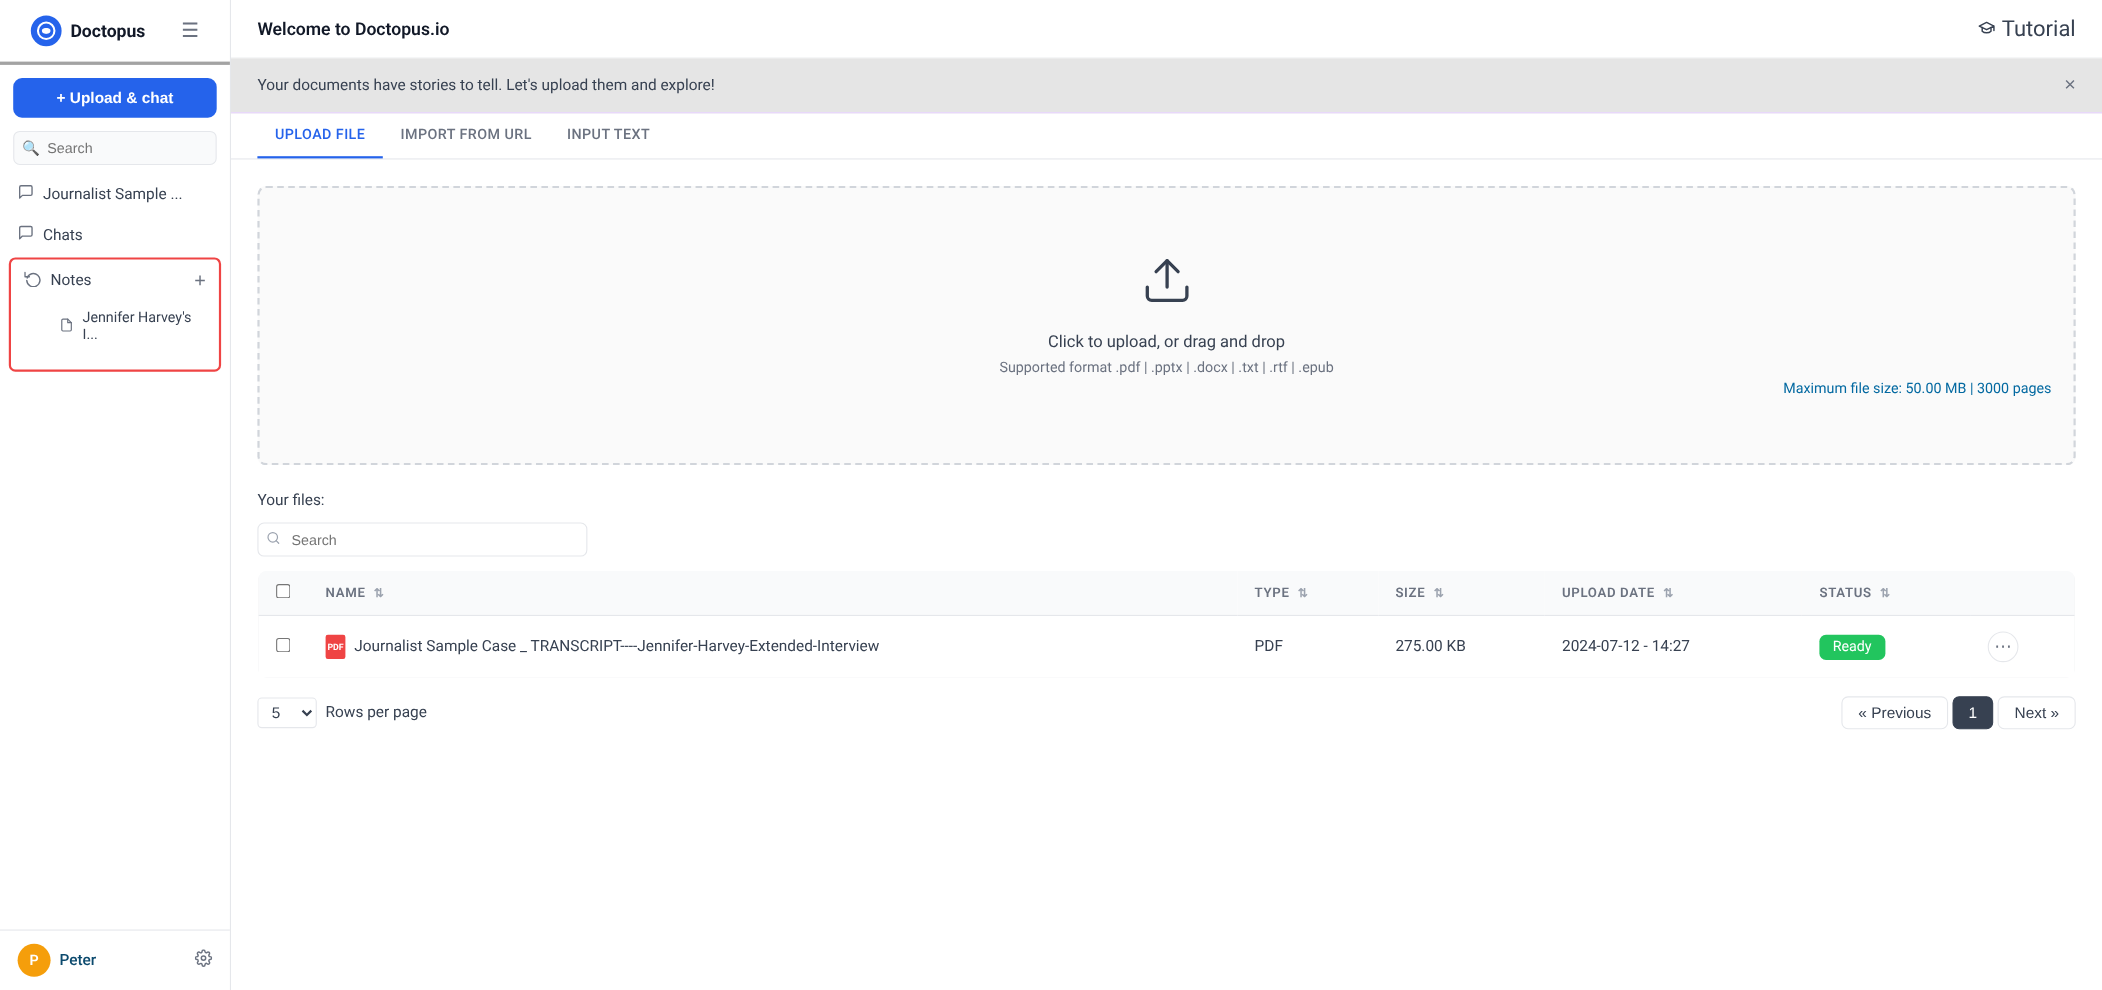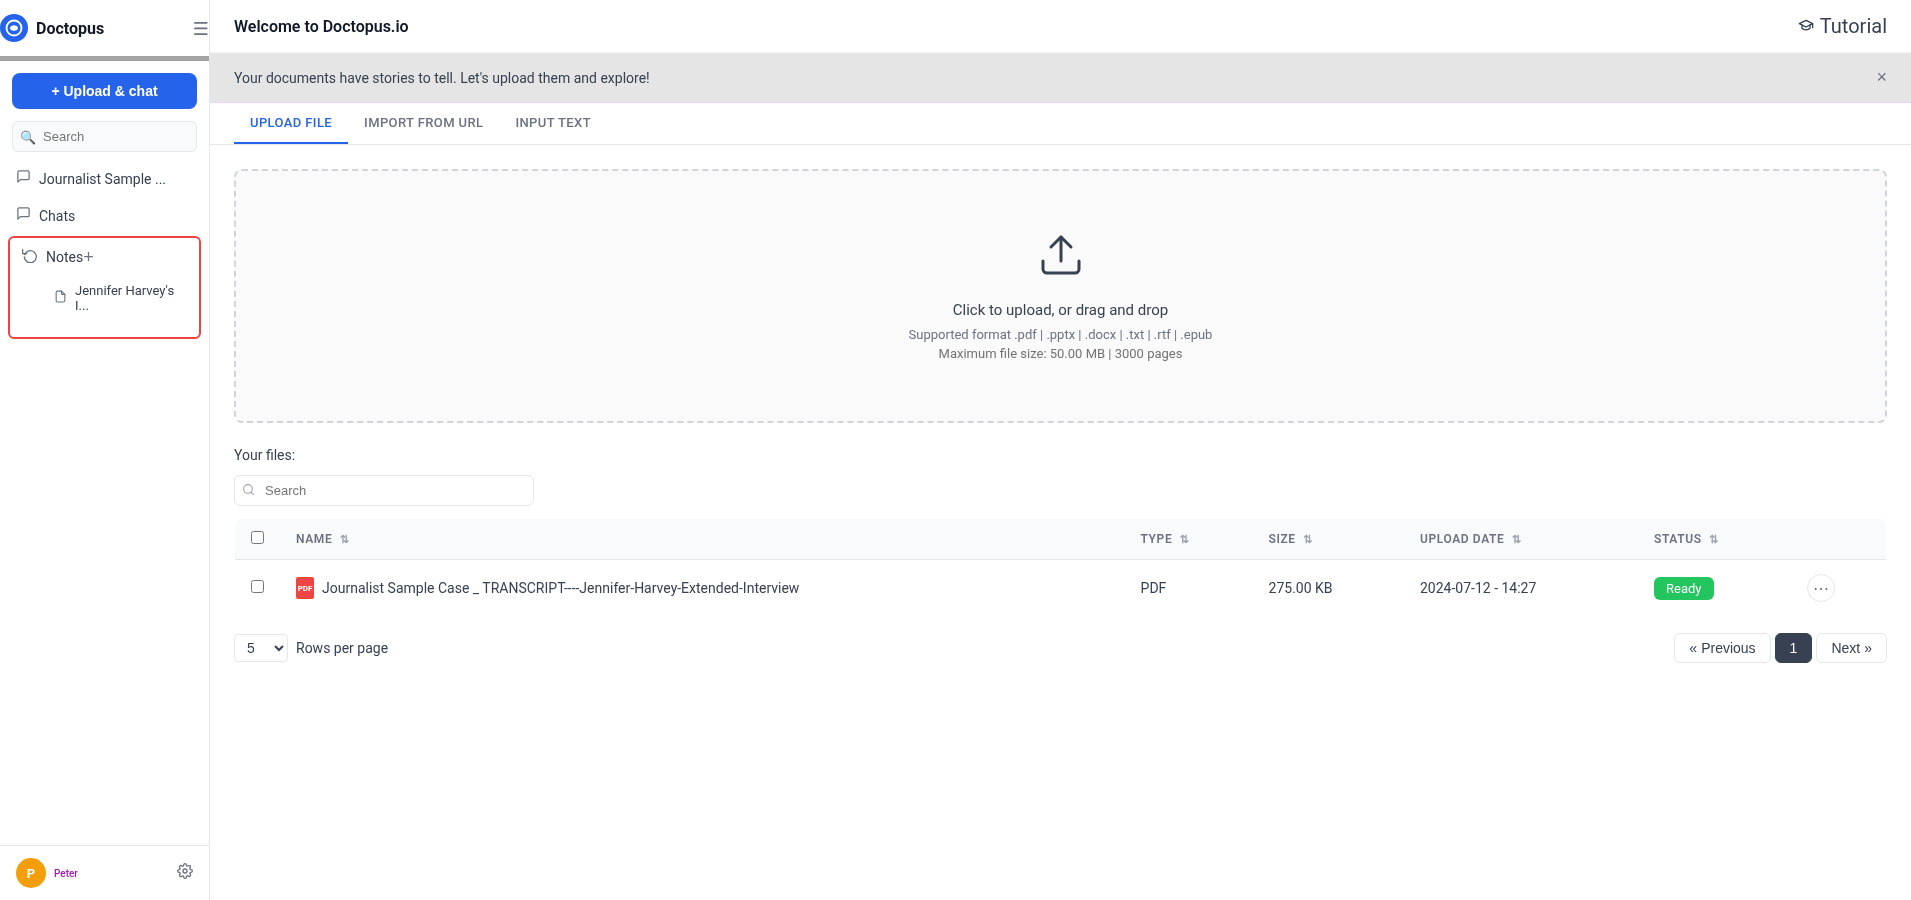--- a/index.html
+++ b/index.html
@@ -12,22 +12,22 @@
       background: #fff;
       border-right: 1px solid #e5e7eb;
       display: flex;
       flex-direction: column;
       height: 100vh;
     }
     #sidebar-header {
       display: flex;
       align-items: center;
       justify-content: space-between;
-      padding: 14px 0;
-      border-bottom: 5px solid #a3a3a3;
+      padding: 14px 28px;
+      border-bottom: 3px solid #a3a3a3;
     }
     .logo-area {
       display: flex;
       align-items: center;
       gap: 8px;
     }
     .logo-icon {
       width: 28px;
       height: 28px;
       background: #2563eb;
@@ -99,21 +99,21 @@
     .sidebar-item .item-icon { color: #6b7280; font-size: 15px; }
 
     .notes-section {
       border: 2px solid #ef4444;
       border-radius: 6px;
       margin: 2px 8px;
     }
     .notes-header {
       display: flex;
       align-items: center;
-      justify-content: flex-start;
+      justify-content: space-between;
       padding: 9px 12px;
       cursor: pointer;
     }
     .notes-header-left {
       display: flex;
       align-items: center;
       gap: 8px;
       font-size: 14px;
       color: #374151;
     }
@@ -154,21 +154,21 @@
       height: 30px;
       background: #f59e0b;
       border-radius: 50%;
       display: flex;
       align-items: center;
       justify-content: center;
       color: white;
       font-weight: 600;
       font-size: 13px;
     }
-    .user-name { font-size: 10px; color: #a21caf; font-weight: 500; }
+    .user-name { font-size: 14px; color: #0c4a6e; font-weight: 500; }
     .settings-icon { color: #6b7280; font-size: 16px; cursor: pointer; }
 
     
     #main {
       flex: 1;
       overflow-y: auto;
       background: #fff;
     }
     .main-header {
       display: flex;
@@ -251,21 +251,22 @@
       color: #374151;
       margin-bottom: 8px;
     }
     .dropzone-sub-text {
       font-size: 13px;
       color: #6b7280;
       margin-bottom: 4px;
     }
     .dropzone-size-text {
       font-size: 13px;
-      color: #737373;
+      color: #0369a1;
+      text-align: right;
     }
 
     .files-section-title {
       font-size: 14px;
       color: #374151;
       margin-bottom: 12px;
     }
 
     .file-search-container {
       position: relative;

